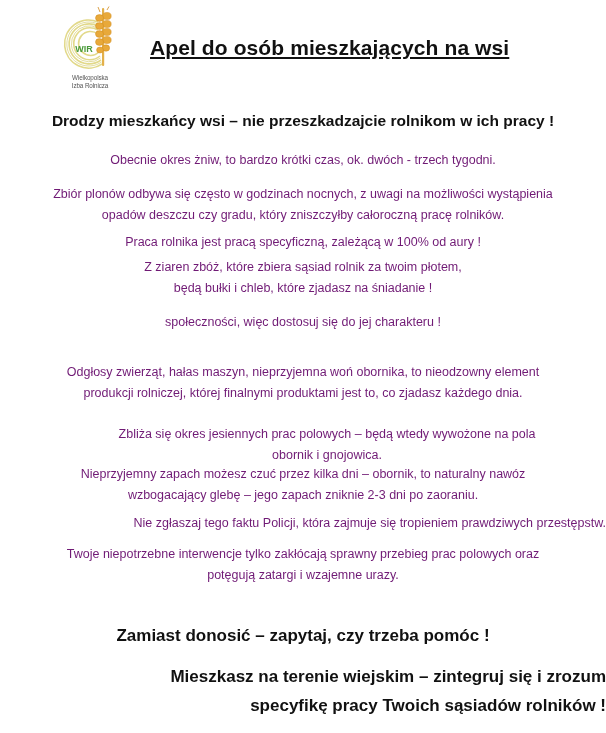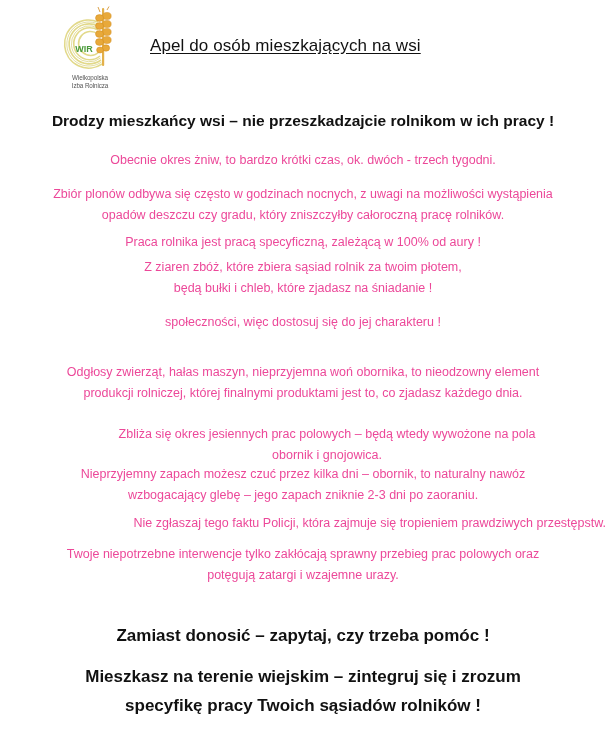--- a/index.html
+++ b/index.html
@@ -35,22 +35,22 @@
       line-height: 7.5px;
       color: #555555;
       letter-spacing: -0.1px;
     }
     .title {
       position: absolute;
       left: 150px;
       top: 36px;
       width: 310px;
       text-align: left;
-      font-weight: normal;
-      font-size: 17px;
+      font-weight: bold;
+      font-size: 21px;
       text-decoration: underline;
       text-underline-offset: 2px;
       letter-spacing: 0.1px;
       white-space: nowrap;
     }
     .subtitle {
       position: absolute;
       left: 0;
       top: 112px;
       width: 606px;
@@ -59,21 +59,21 @@
       font-size: 15.5px;
       white-space: nowrap;
     }
     .para {
       position: absolute;
       left: 0;
       width: 606px;
       text-align: center;
       font-size: 12.5px;
       line-height: 21px;
-      color: #ec4899;
+      color: #701a75;
     }
     .para span {
       display: block;
       white-space: nowrap;
     }
     .closing {
       position: absolute;
       left: 0;
       width: 606px;
       text-align: center;
@@ -175,16 +175,16 @@
 
 <div class="para" style="top:544px;">
   <span>Twoje niepotrzebne interwencje tylko zakłócają sprawny przebieg prac polowych oraz</span>
   <span>potęgują zatargi i wzajemne urazy.</span>
 </div>
 
 <div class="closing" style="top:621px;">
   <span>Zamiast donosić – zapytaj, czy trzeba pomóc !</span>
 </div>
 
-<div class="closing" style="top:662px;">
+<div class="closing" style="top:662px;text-align:right;">
   <span>Mieszkasz na terenie wiejskim – zintegruj się i zrozum</span>
   <span>specyfikę pracy Twoich sąsiadów rolników !</span>
 </div>
 
 </body></html>

